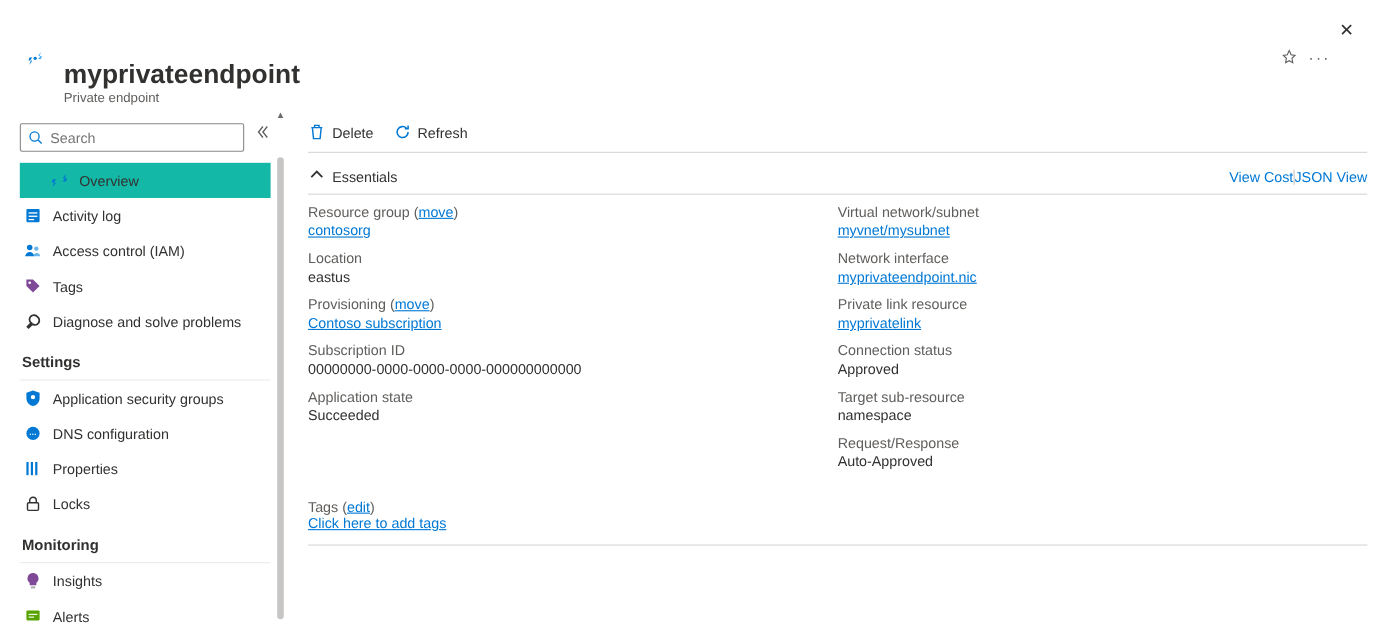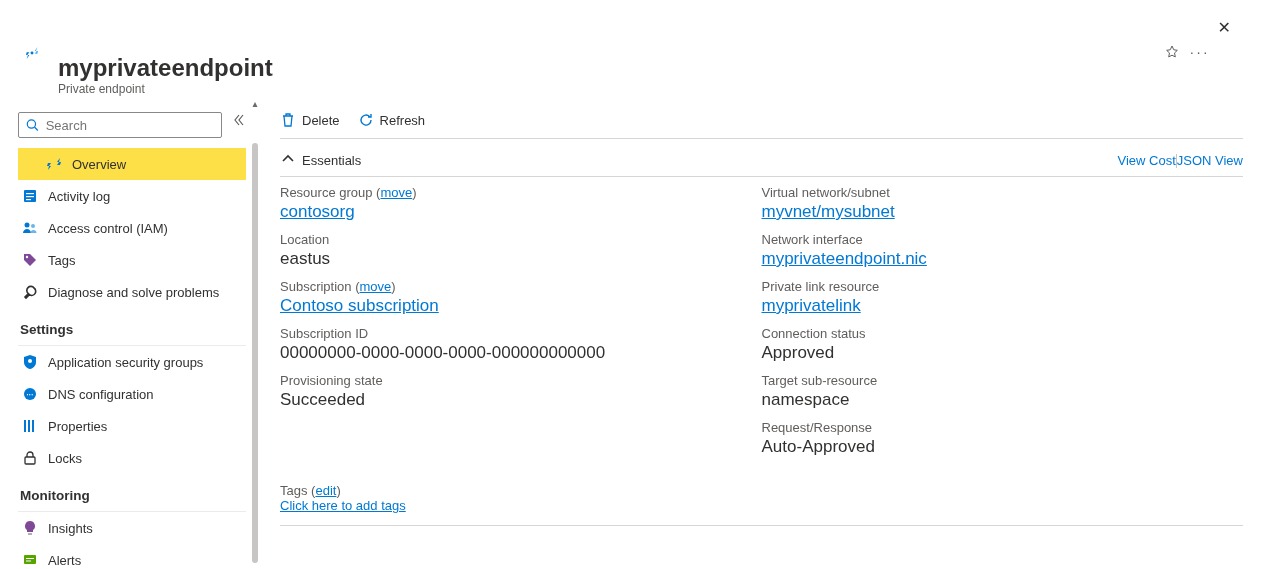--- a/index.html
+++ b/index.html
@@ -22,40 +22,40 @@
     .scroll-thumb { width:6px; background:#c8c6c4; flex:1; margin:2px 0 2px 0; border-radius:3px; max-height:420px;}
 
     .search-row { display:flex; align-items:flex-start; gap:8px; margin: 16px 0 10px 0; }
     .search-box { flex:1; display:flex; align-items:center; border:1px solid #8a8886; border-radius:2px; height:26px; padding:0 6px; }
     .search-box svg { color:#0078D4; }
     .search-box input { border:none; outline:none; font-size:13px; padding:0 6px; width:100%; color:#605e5c; }
     .collapse-icon { color:#605e5c; cursor:pointer; }
     
     .menu { list-style:none; }
     .menu li { display:flex; align-items:center; height:32px; padding:0 6px 0 4px; gap:10px; cursor:pointer; }
-    .menu li.selected { background:#fde047;padding-left:28px; }
+    .menu li.selected { background:#14b8a6;padding-left:28px; }
     .micon { width:16px; height:16px; display:flex; align-items:center; justify-content:center; }
     .section-title { font-weight:600; color:#323130; padding:14px 0 6px 2px; font-size:13.5px; }
     .sep { border-top:1px solid #edebe9; margin:2px 0 0 0; }
     
     .main { flex:1; padding: 16px 20px 0 20px; overflow:auto; }
     .toolbar { display:flex; align-items:center; gap:18px; padding-bottom:10px; border-bottom:1px solid #d6d6d6; margin-bottom:8px;}
     .tbtn { display:flex; align-items:center; gap:6px; color:#323130; cursor:pointer; }
     .tbtn svg { color:#0078D4; }
     
     .ess-head { display:flex; align-items:center; padding:4px 0 6px 0; border-bottom:1px solid #d6d6d6; }
     .ess-head .lbl { font-size:13px; font-weight:400; margin-left:6px; }
     .ess-links { margin-left:auto; display:flex; align-items:center;}
     .ess-links .divider { width:1px; height:14px; background:#c8c6c4; }
     
     .ess-body { display:flex; padding:8px 0 10px 0; }
     .col { flex:1; padding-right:30px; }
     .kv { margin-bottom:10px; }
     .klabel { color:#605e5c; font-size:13px; }
-    .kval { font-size:17px; color:#323130; margin-top:2px; }
+    .kval { font-size:13px; color:#323130; margin-top:2px; }
     .link { color:#0078D4; text-decoration:underline; cursor:pointer; }
     
     .tags-row { padding:6px 0 12px 0; border-bottom:1px solid #d6d6d6; }
     
     svg { width:16px; height:16px; }
   </style>
 </head>
 <body>
 
 <div class="header-row">
@@ -264,29 +264,29 @@
       <div class="col">
         <div class="kv">
           <div class="klabel"><span>Resource group</span> (<span class="link">move</span>)</div>
           <div class="kval"><span class="link">contosorg</span></div>
         </div>
         <div class="kv">
           <div class="klabel">Location</div>
           <div class="kval">eastus</div>
         </div>
         <div class="kv">
-          <div class="klabel"><span>Subscription</span> (<span class="link">move</span>)</div>
+          <div class="klabel"><span>Provisioning</span> (<span class="link">move</span>)</div>
           <div class="kval"><span class="link">Contoso subscription</span></div>
         </div>
         <div class="kv">
           <div class="klabel">Subscription ID</div>
           <div class="kval">00000000-0000-0000-0000-000000000000</div>
         </div>
         <div class="kv">
-          <div class="klabel">Provisioning state</div>
+          <div class="klabel">Application state</div>
           <div class="kval">Succeeded</div>
         </div>
       </div>
       <div class="col">
         <div class="kv">
           <div class="klabel">Virtual network/subnet</div>
           <div class="kval"><span class="link">myvnet/mysubnet</span></div>
         </div>
         <div class="kv">
           <div class="klabel">Network interface</div>

